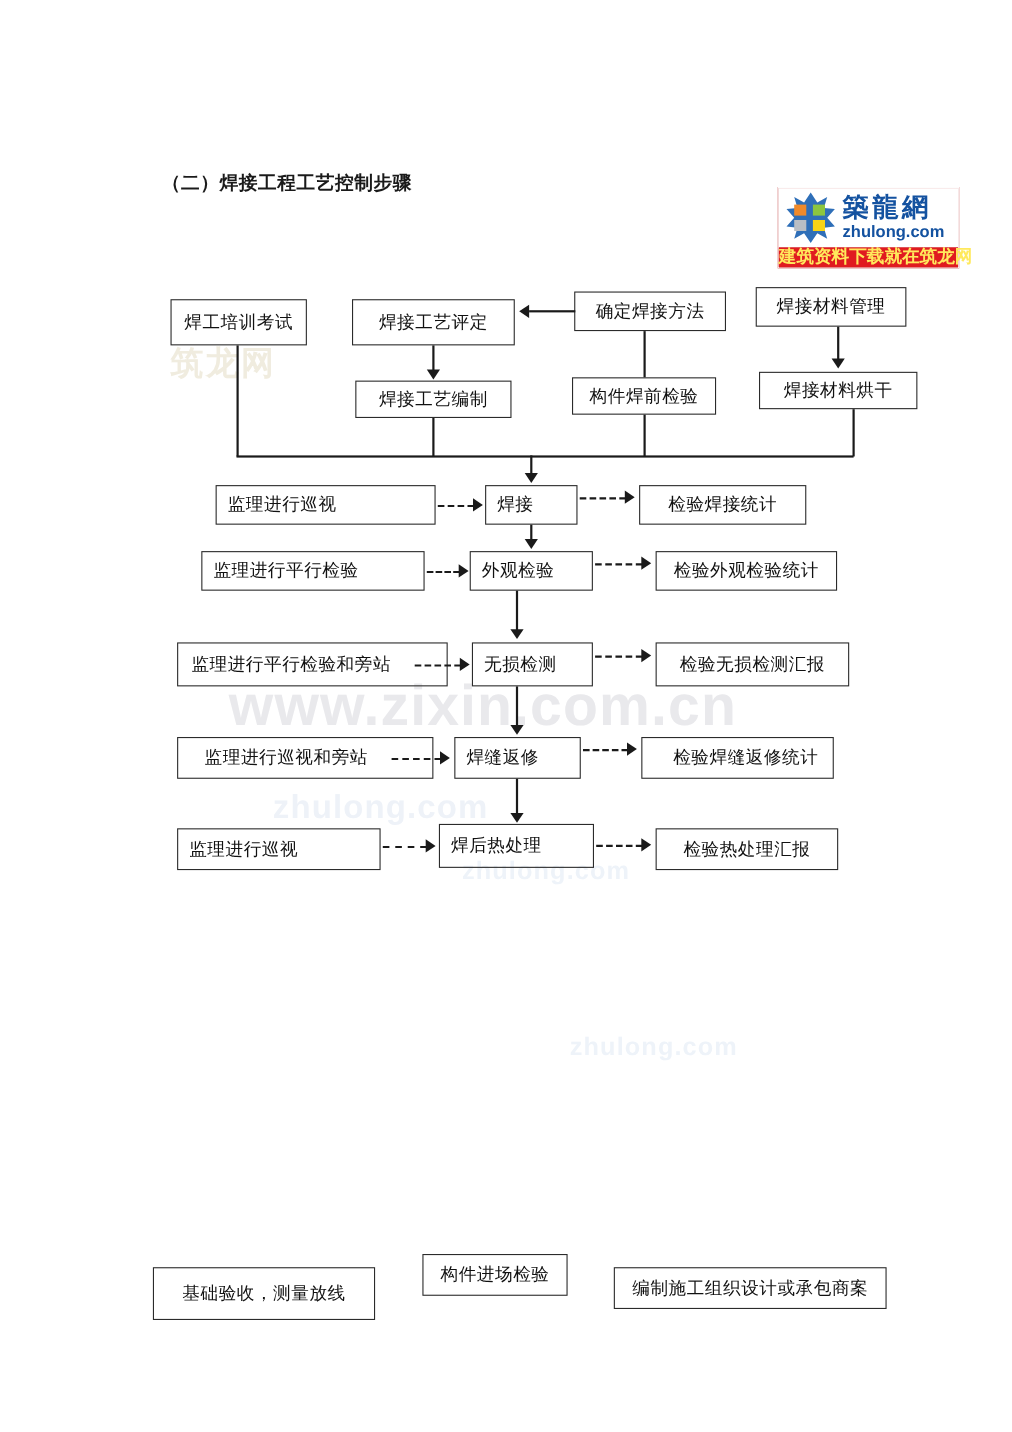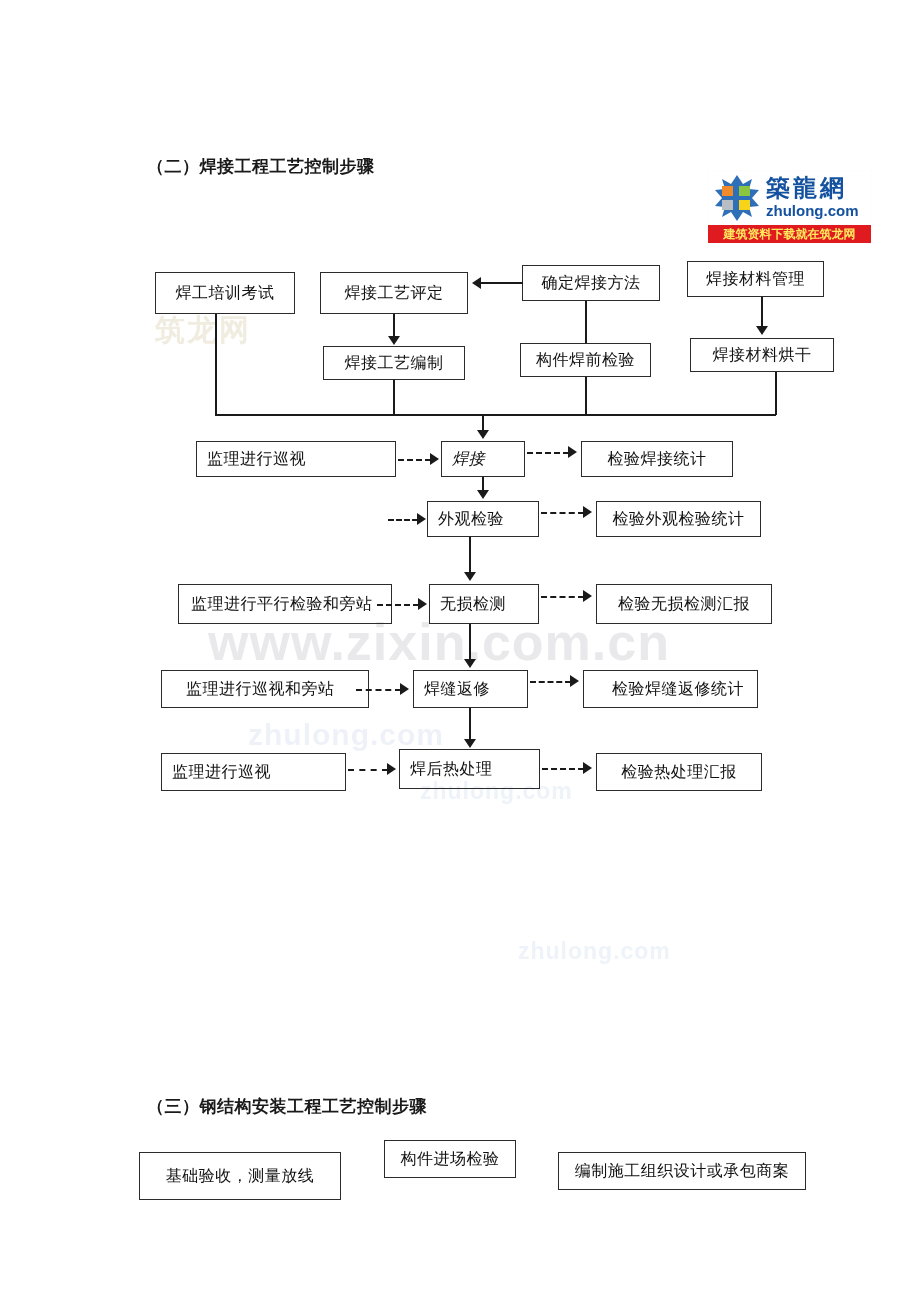--- a/index.html
+++ b/index.html
@@ -122,22 +122,22 @@
     left: 0; top: 54px;
     width: 163px; height: 18px;
     background: #e01b20;
   }
   #logo-banner-text {
     position: absolute;
     left: 0; top: 0;
     width: 163px; height: 30px;
     line-height: 18px;
     text-align: center;
-    font-family: Liberation Sans, sans-serif;
-    font-size: 12px;
+    font-family: Liberation Mono, monospace;
+    font-size: 16px;
     font-weight: 700;
     color: #ffe95c;
     white-space: nowrap;
   }
 
   
   .node {
     position: absolute;
     box-sizing: border-box;
     border: 1.4px solid #2b2b2b;
@@ -186,21 +186,20 @@
     border-right: 9px solid #1a1a1a;
   }
 </style>
 </head>
 <body>
 
 <div class="page">
 
   <div class="heading" id="heading-welding">（二）焊接工程工艺控制步骤</div>
 
-  <div class="heading" id="heading-steel">（三）钢结构安装工程工艺控制步骤</div>
 
   <div class="watermark" id="wm-zhulong-cn">筑龙网</div>
   <div class="watermark" id="wm-zixin">www.zixin.com.cn</div>
   <div class="watermark" id="wm-zhulong-1">zhulong.com</div>
   <div class="watermark" id="wm-zhulong-2">zhulong.com</div>
   <div class="watermark" id="wm-zhulong-3">zhulong.com</div>
 
   <div id="logo">
     <div id="logo-main">
       <div id="logo-mark">
@@ -213,46 +212,47 @@
         </svg>
       </div>
       <div id="logo-text-cn">築龍網</div>
       <div id="logo-text-en">zhulong.com</div>
     </div>
     <div id="logo-banner">
       <div id="logo-banner-text">建筑资料下载就在筑龙网</div>
     </div>
   </div>
 
-  <div class="node" style="left:155px; top:272px; width:140px; height:42px;">焊工培训考试</div>
+  <div class="node" style="left:155px; top:272px; width:124px; height:42px;">焊工培训考试</div>
 
   <div class="node" style="left:320px; top:272px; width:148px; height:42px;">焊接工艺评定</div>
 
   <div class="node" style="left:522px; top:265px; width:138px; height:36px;">确定焊接方法</div>
 
   <div class="node" style="left:323px; top:346px; width:142px; height:34px;">焊接工艺编制</div>
 
   <div class="node" style="left:687px; top:261px; width:137px; height:36px;">焊接材料管理</div>
 
   <div class="node" style="left:520px; top:343px; width:131px; height:34px;">构件焊前检验</div>
 
   <div class="node" style="left:690px; top:338px; width:144px; height:34px;">焊接材料烘干</div>
 
   <div class="node left-align" style="left:196px; top:441px; width:200px; height:36px;">监理进行巡视</div>
-  <div class="node left-align" style="left:441px; top:441px; width:84px; height:36px;font-style:italic;">焊接</div>
+  <div class="node left-align" style="left:441px; top:441px; width:84px; height:36px;">焊接</div>
   <div class="node" style="left:581px; top:441px; width:152px; height:36px;">检验焊接统计</div>
 
+  <div class="node left-align" style="left:183px; top:501px; width:203px; height:36px;">监理进行平行检验</div>
   <div class="node left-align" style="left:427px; top:501px; width:112px; height:36px;">外观检验</div>
   <div class="node" style="left:596px; top:501px; width:165px; height:36px;">检验外观检验统计</div>
 
-  <div class="node left-align" style="left:178px; top:584px; width:214px; height:40px;padding-left:12px;">监理进行平行检验和旁站</div>
+  <div class="node left-align" style="left:161px; top:584px; width:246px; height:40px;padding-left:12px;">监理进行平行检验和旁站</div>
   <div class="node left-align" style="left:429px; top:584px; width:110px; height:40px;">无损检测</div>
   <div class="node" style="left:596px; top:584px; width:176px; height:40px;">检验无损检测汇报</div>
 
-  <div class="node left-align" style="left:161px; top:670px; width:208px; height:38px;padding-left:24px;">监理进行巡视和旁站</div>
+  <div class="node left-align" style="left:161px; top:670px; width:233px; height:38px;padding-left:24px;">监理进行巡视和旁站</div>
   <div class="node left-align" style="left:413px; top:670px; width:115px; height:38px;">焊缝返修</div>
   <div class="node" style="left:583px; top:670px; width:175px; height:38px;padding-left:15px;">检验焊缝返修统计</div>
 
   <div class="node left-align" style="left:161px; top:753px; width:185px; height:38px;">监理进行巡视</div>
   <div class="node left-align" style="left:399px; top:749px; width:141px; height:40px;">焊后热处理</div>
   <div class="node" style="left:596px; top:753px; width:166px; height:38px;">检验热处理汇报</div>
 
   <div class="ln h" style="left:481px; top:282px; width:42px;"></div>
   <div class="arrow-l" style="left:472px; top:277px;"></div>
 

